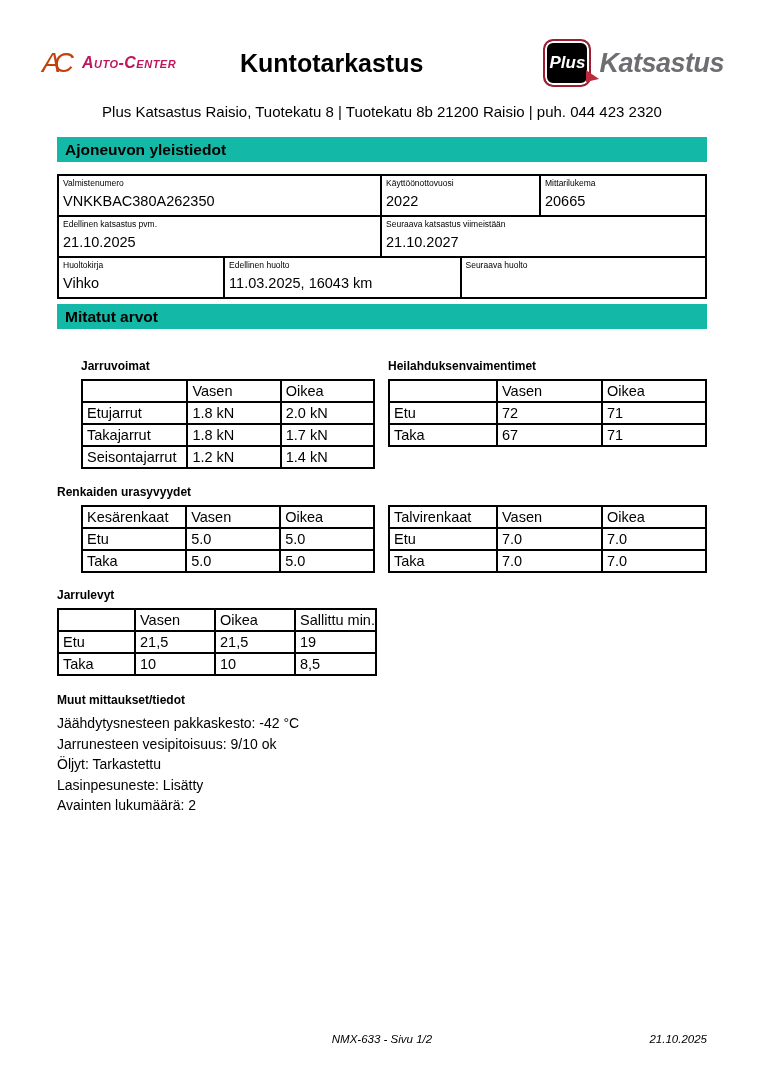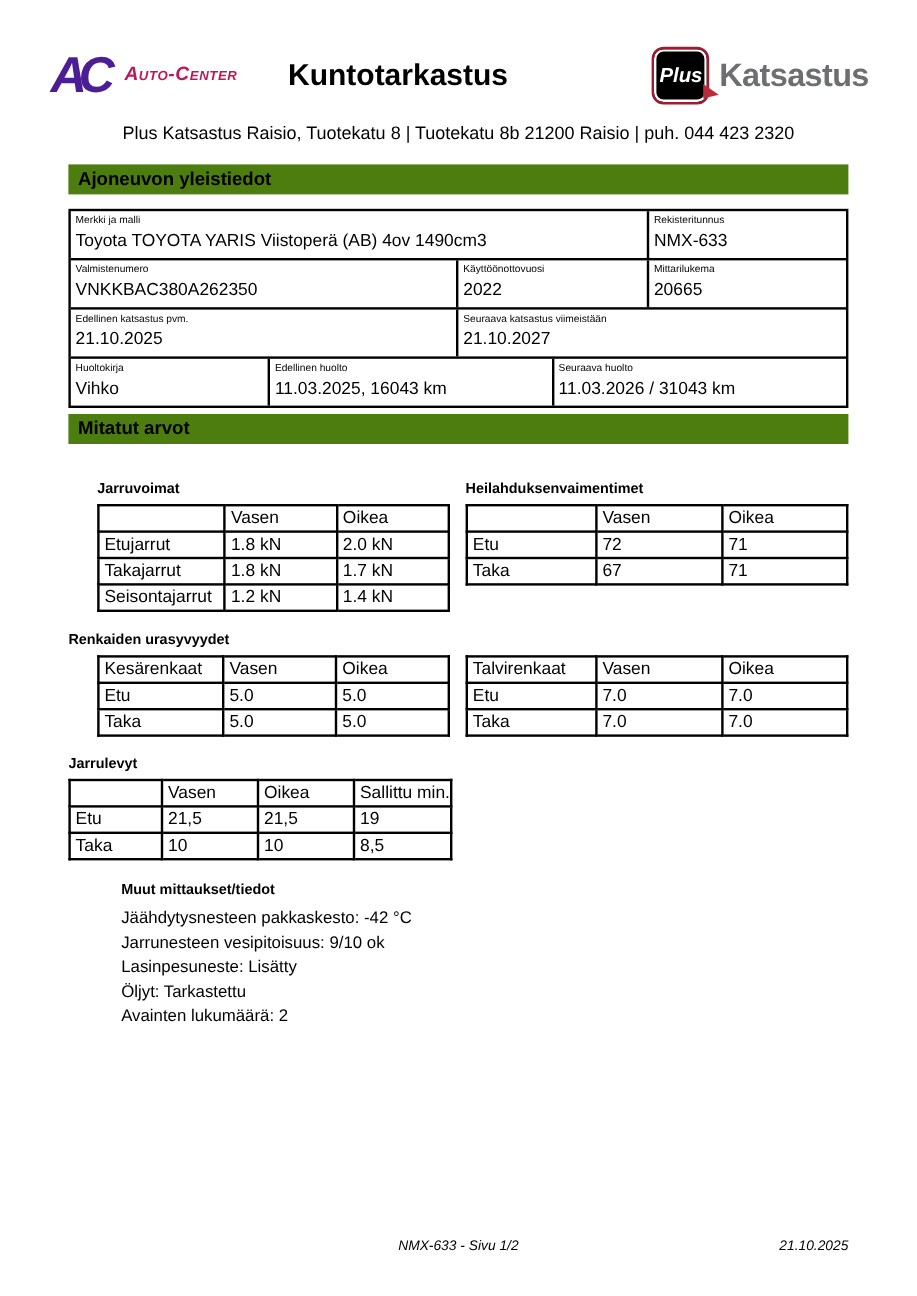--- a/index.html
+++ b/index.html
@@ -11,47 +11,47 @@
     background: #ffffff;
     overflow: hidden;
   }
   
   .topbar {
     display: flex; align-items: center;
     margin: 36px 40px 0 42px; height: 54px;
   }
   .ac-logo { display: flex; align-items: center; width: 198px; flex: none; }
   .ac-mark {
-    font-style: italic; font-weight: 700; font-size: 42px; line-height: 42px;
-    color: #4c1d95; letter-spacing: -7px; padding-right: 7px;
+    font-style: italic; font-weight: 400; font-size: 28px; line-height: 42px;
+    color: #c2410c; letter-spacing: -7px; padding-right: 7px;
   }
   .ac-name {
     font-style: italic; font-weight: 700; font-variant: small-caps;
     font-size: 16px; color: #be185d; margin-left: 8px; letter-spacing: 0.5px;
   }
   .doc-title { flex: 1; text-align: left; font-size: 25px; font-weight: 700; }
   .plus-logo { display: flex; align-items: center; justify-content: flex-end; width: 198px; flex: none; }
   .plus-badge {
     position: relative; width: 48px; height: 48px; flex: none;
     background: #000000; border: 2px solid #9e1d30; border-radius: 10px;
     box-shadow: inset 0 0 0 2px #ffffff;
     display: flex; align-items: center; justify-content: center;
     color: #fff; font-style: italic; font-weight: 700; font-size: 17px;
   }
   .plus-tail {
     position: absolute; right: -10px; bottom: 3px; width: 0; height: 0;
     border-top: 9px solid transparent; border-bottom: 3px solid transparent;
     border-left: 13px solid #bb2b3d;
   }
-  .plus-name { font-size: 27px; font-weight: 700; color: #6d6e71; margin-left: 8px; letter-spacing: -0.5px; }
+  .plus-name { font-size: 27px; font-weight: 700; color: #6d6e71; margin-left: 8px; letter-spacing: -0.5px; font-style: italic; }
   .address { text-align: center; font-size: 15px; margin-top: 13px; }
   
   .content { margin-left: 57px; width: 650px; }
   .section-bar {
-    background: #4d7c0f; height: 25px; line-height: 25px;
+    background: #14b8a6; height: 25px; line-height: 25px;
     font-size: 15.5px; font-weight: 700; padding-left: 8px;
   }
   .bar-info { margin-top: 17px; }
   .bar-measured { margin-top: 5px; }
   
   .vi-table { border: 2px solid #000; margin-top: 12px; }
   .vi-row { display: flex; border-top: 2px solid #000; }
   .vi-row:first-child { border-top: none; }
   .vi-cell { border-left: 2px solid #000; height: 39px; padding: 2px 0 0 4px; overflow: hidden; }
   .vi-cell:first-child { border-left: none; }
@@ -65,21 +65,21 @@
   .m-title { font-size: 12px; font-weight: 700; margin-bottom: 6px; }
   table.m-table { border-collapse: collapse; table-layout: fixed; }
   .m-table th, .m-table td {
     border: 2px solid #000; font-size: 14.5px; font-weight: 400;
     text-align: left; padding: 0 0 0 4px; height: 22px; line-height: 18px;
     overflow: hidden; white-space: nowrap;
   }
   .gap16 { margin-top: 16px; }
   .gap14 { margin-top: 15px; }
   
-  .other-block { margin-top: 17px; margin-left: 44px; }
+  .other-block { margin-top: 17px; }
   .other-line { font-size: 14px; line-height: 20.5px; }
   
   .footer {
     position: absolute; top: 1033px; left: 57px; width: 650px;
     font-size: 11.5px; font-style: italic;
   }
   .footer-center { position: absolute; left: 0; width: 100%; text-align: center; }
   .footer-right { position: absolute; right: 0; }
 </style>
 </head>
@@ -102,30 +102,20 @@
     </div>
   </div>
   <div class="address">Plus Katsastus Raisio, Tuotekatu 8 | Tuotekatu 8b 21200 Raisio | puh. 044 423 2320</div>
 
   <div class="content">
 
     <div class="section-bar bar-info">Ajoneuvon yleistiedot</div>
 
     <div class="vi-table">
       <div class="vi-row">
-        <div class="vi-cell" style="width:74.3%">
-          <div class="vi-label">Merkki ja malli</div>
-          <div class="vi-value">Toyota TOYOTA YARIS Viistoperä (AB) 4ov 1490cm3</div>
-        </div>
-        <div class="vi-cell" style="width:25.7%">
-          <div class="vi-label">Rekisteritunnus</div>
-          <div class="vi-value">NMX-633</div>
-        </div>
-      </div>
-      <div class="vi-row">
         <div class="vi-cell" style="width:49.7%">
           <div class="vi-label">Valmistenumero</div>
           <div class="vi-value">VNKKBAC380A262350</div>
         </div>
         <div class="vi-cell" style="width:24.6%">
           <div class="vi-label">Käyttöönottovuosi</div>
           <div class="vi-value">2022</div>
         </div>
         <div class="vi-cell" style="width:25.7%">
           <div class="vi-label">Mittarilukema</div>
@@ -146,21 +136,20 @@
         <div class="vi-cell" style="width:25.4%">
           <div class="vi-label">Huoltokirja</div>
           <div class="vi-value">Vihko</div>
         </div>
         <div class="vi-cell" style="width:36.6%">
           <div class="vi-label">Edellinen huolto</div>
           <div class="vi-value">11.03.2025, 16043 km</div>
         </div>
         <div class="vi-cell" style="width:38%">
           <div class="vi-label">Seuraava huolto</div>
-          <div class="vi-value">11.03.2026 / 31043 km</div>
         </div>
       </div>
     </div>
 
     <div class="section-bar bar-measured">Mitatut arvot</div>
 
     <div class="m-block m-row">
       <div class="m-col-left">
         <div class="m-title">Jarruvoimat</div>
         <table class="m-table">
@@ -309,22 +298,22 @@
           <td>8,5</td>
         </tr>
       </tbody>
         </table>
     </div>
 
     <div class="other-block">
       <div class="m-title">Muut mittaukset/tiedot</div>
       <div class="other-line">Jäähdytysnesteen pakkaskesto: -42 °C</div>
       <div class="other-line">Jarrunesteen vesipitoisuus: 9/10 ok</div>
+      <div class="other-line">Öljyt: Tarkastettu</div>
       <div class="other-line">Lasinpesuneste: Lisätty</div>
-      <div class="other-line">Öljyt: Tarkastettu</div>
       <div class="other-line">Avainten lukumäärä: 2</div>
     </div>
 
   </div>
 
   <div class="footer">
     <span class="footer-center">NMX-633 - Sivu 1/2</span>
     <span class="footer-right">21.10.2025</span>
   </div>
 

